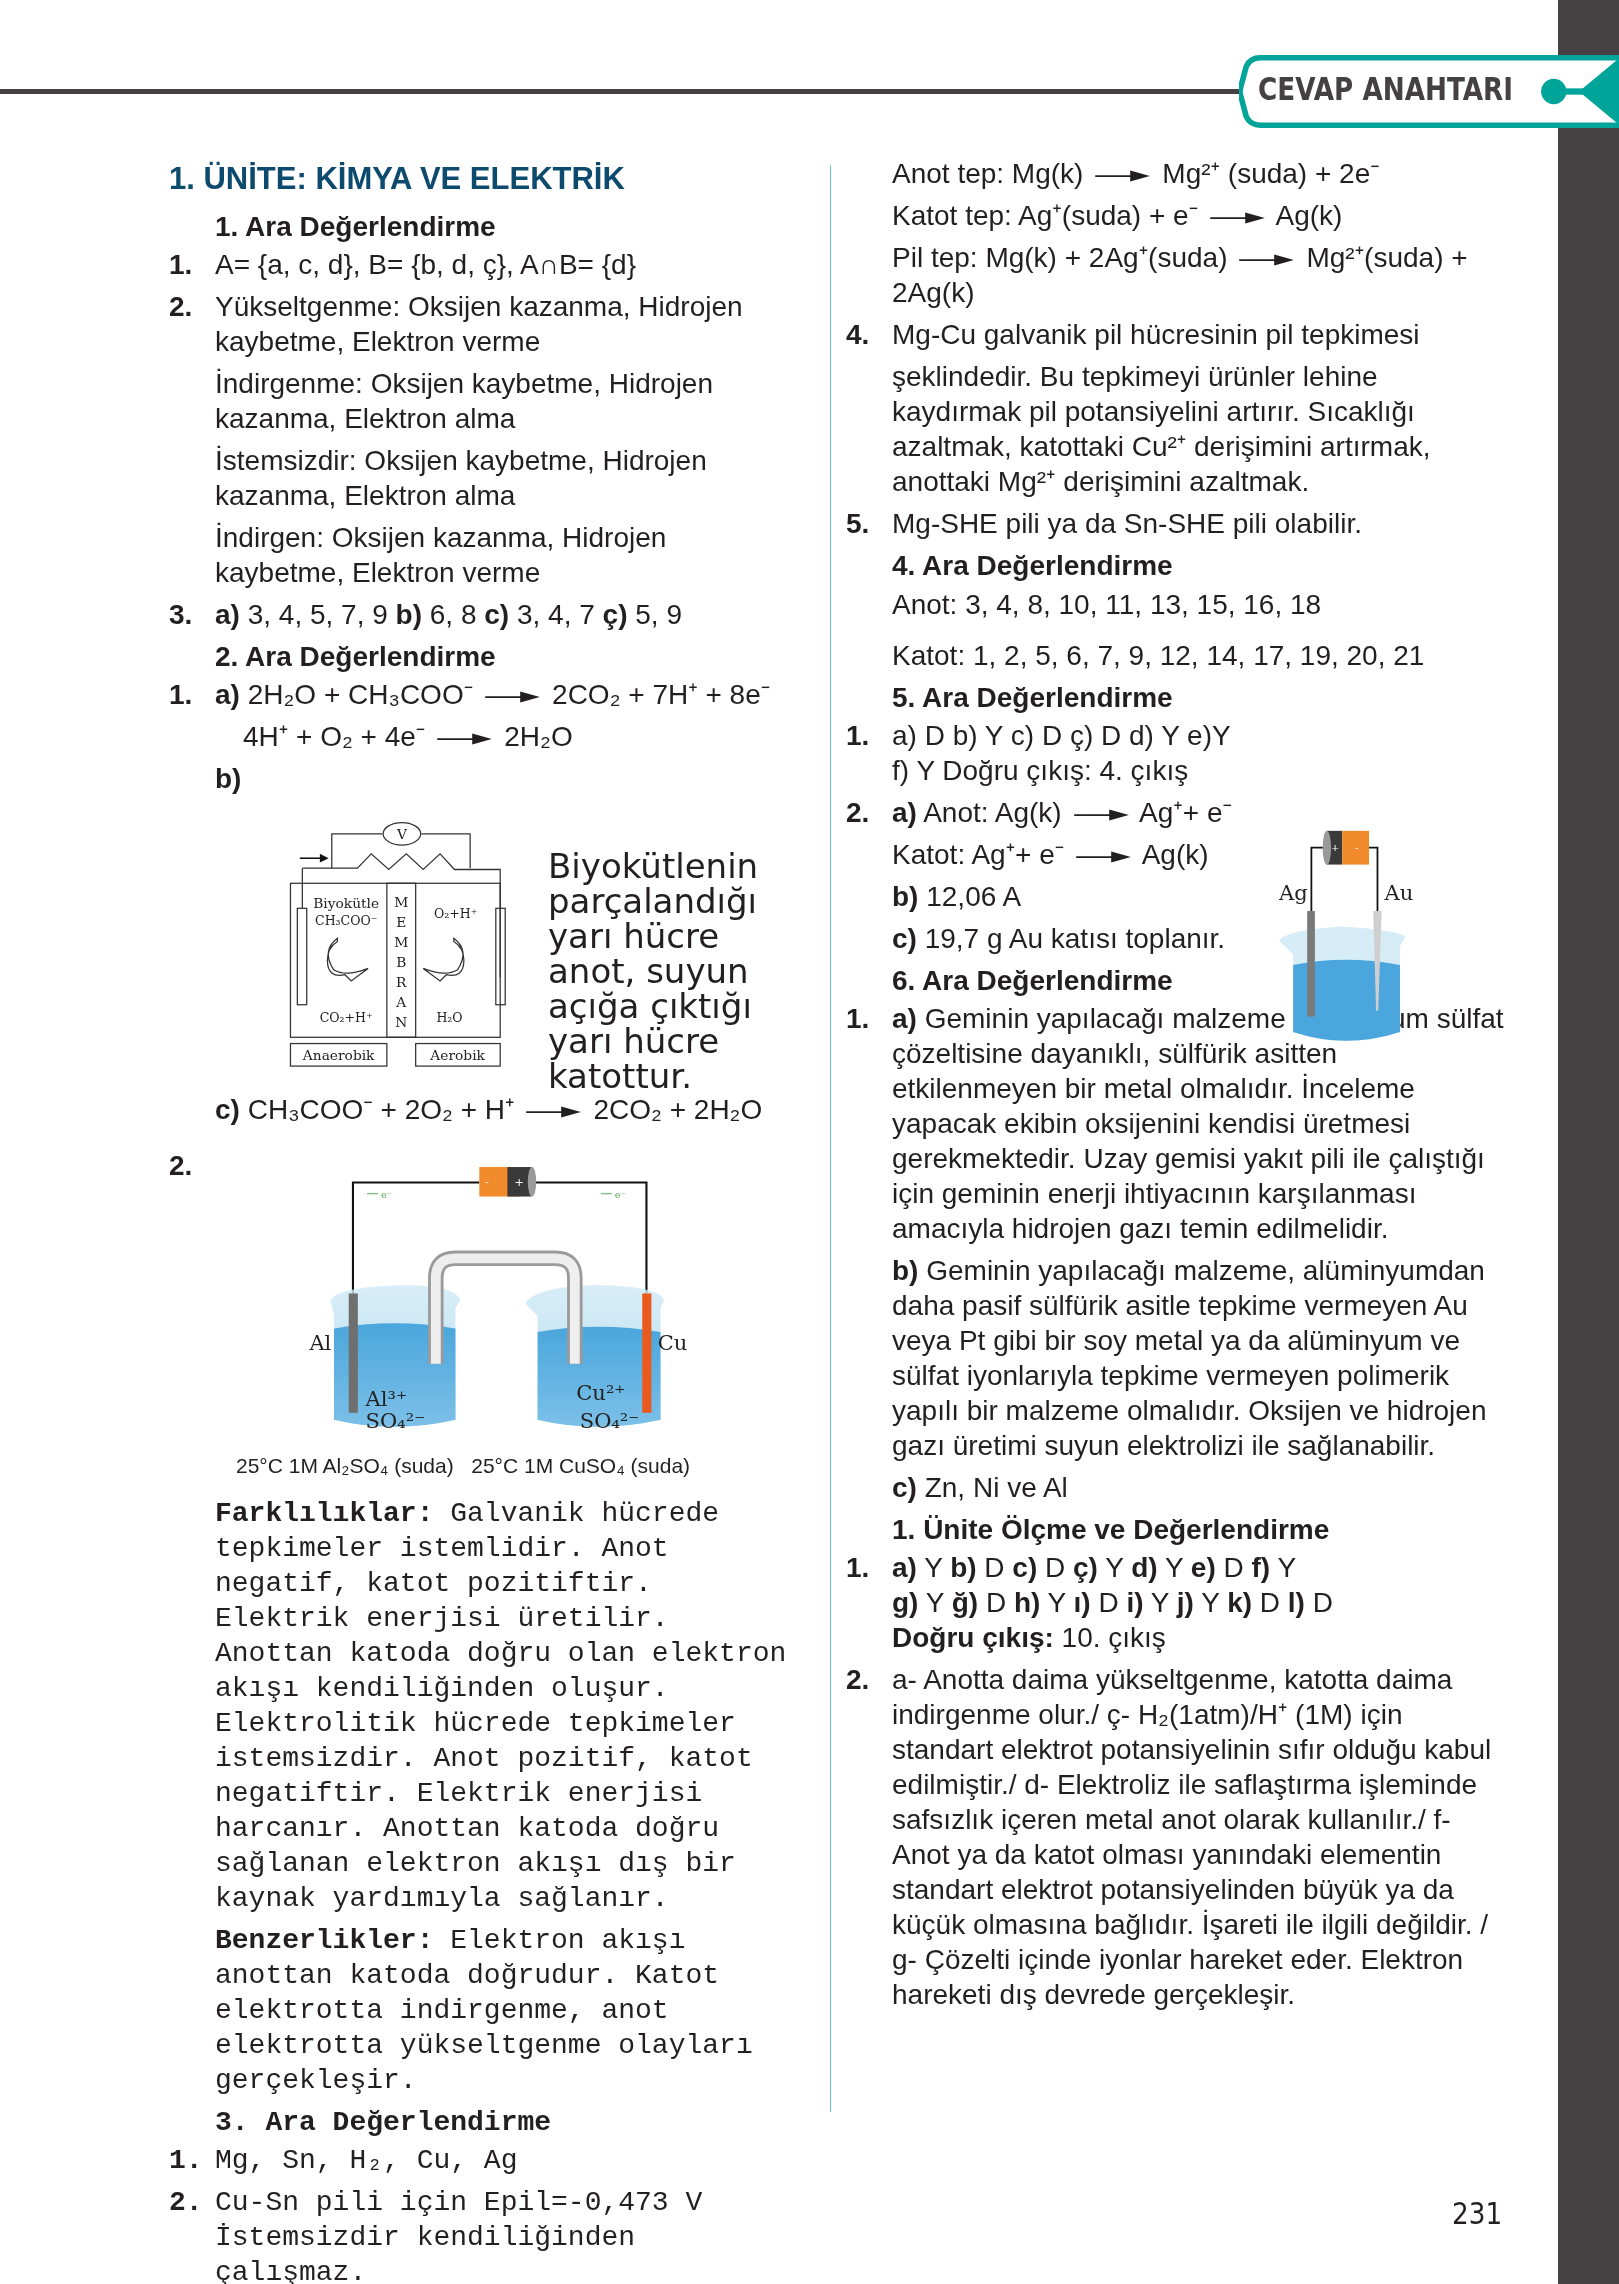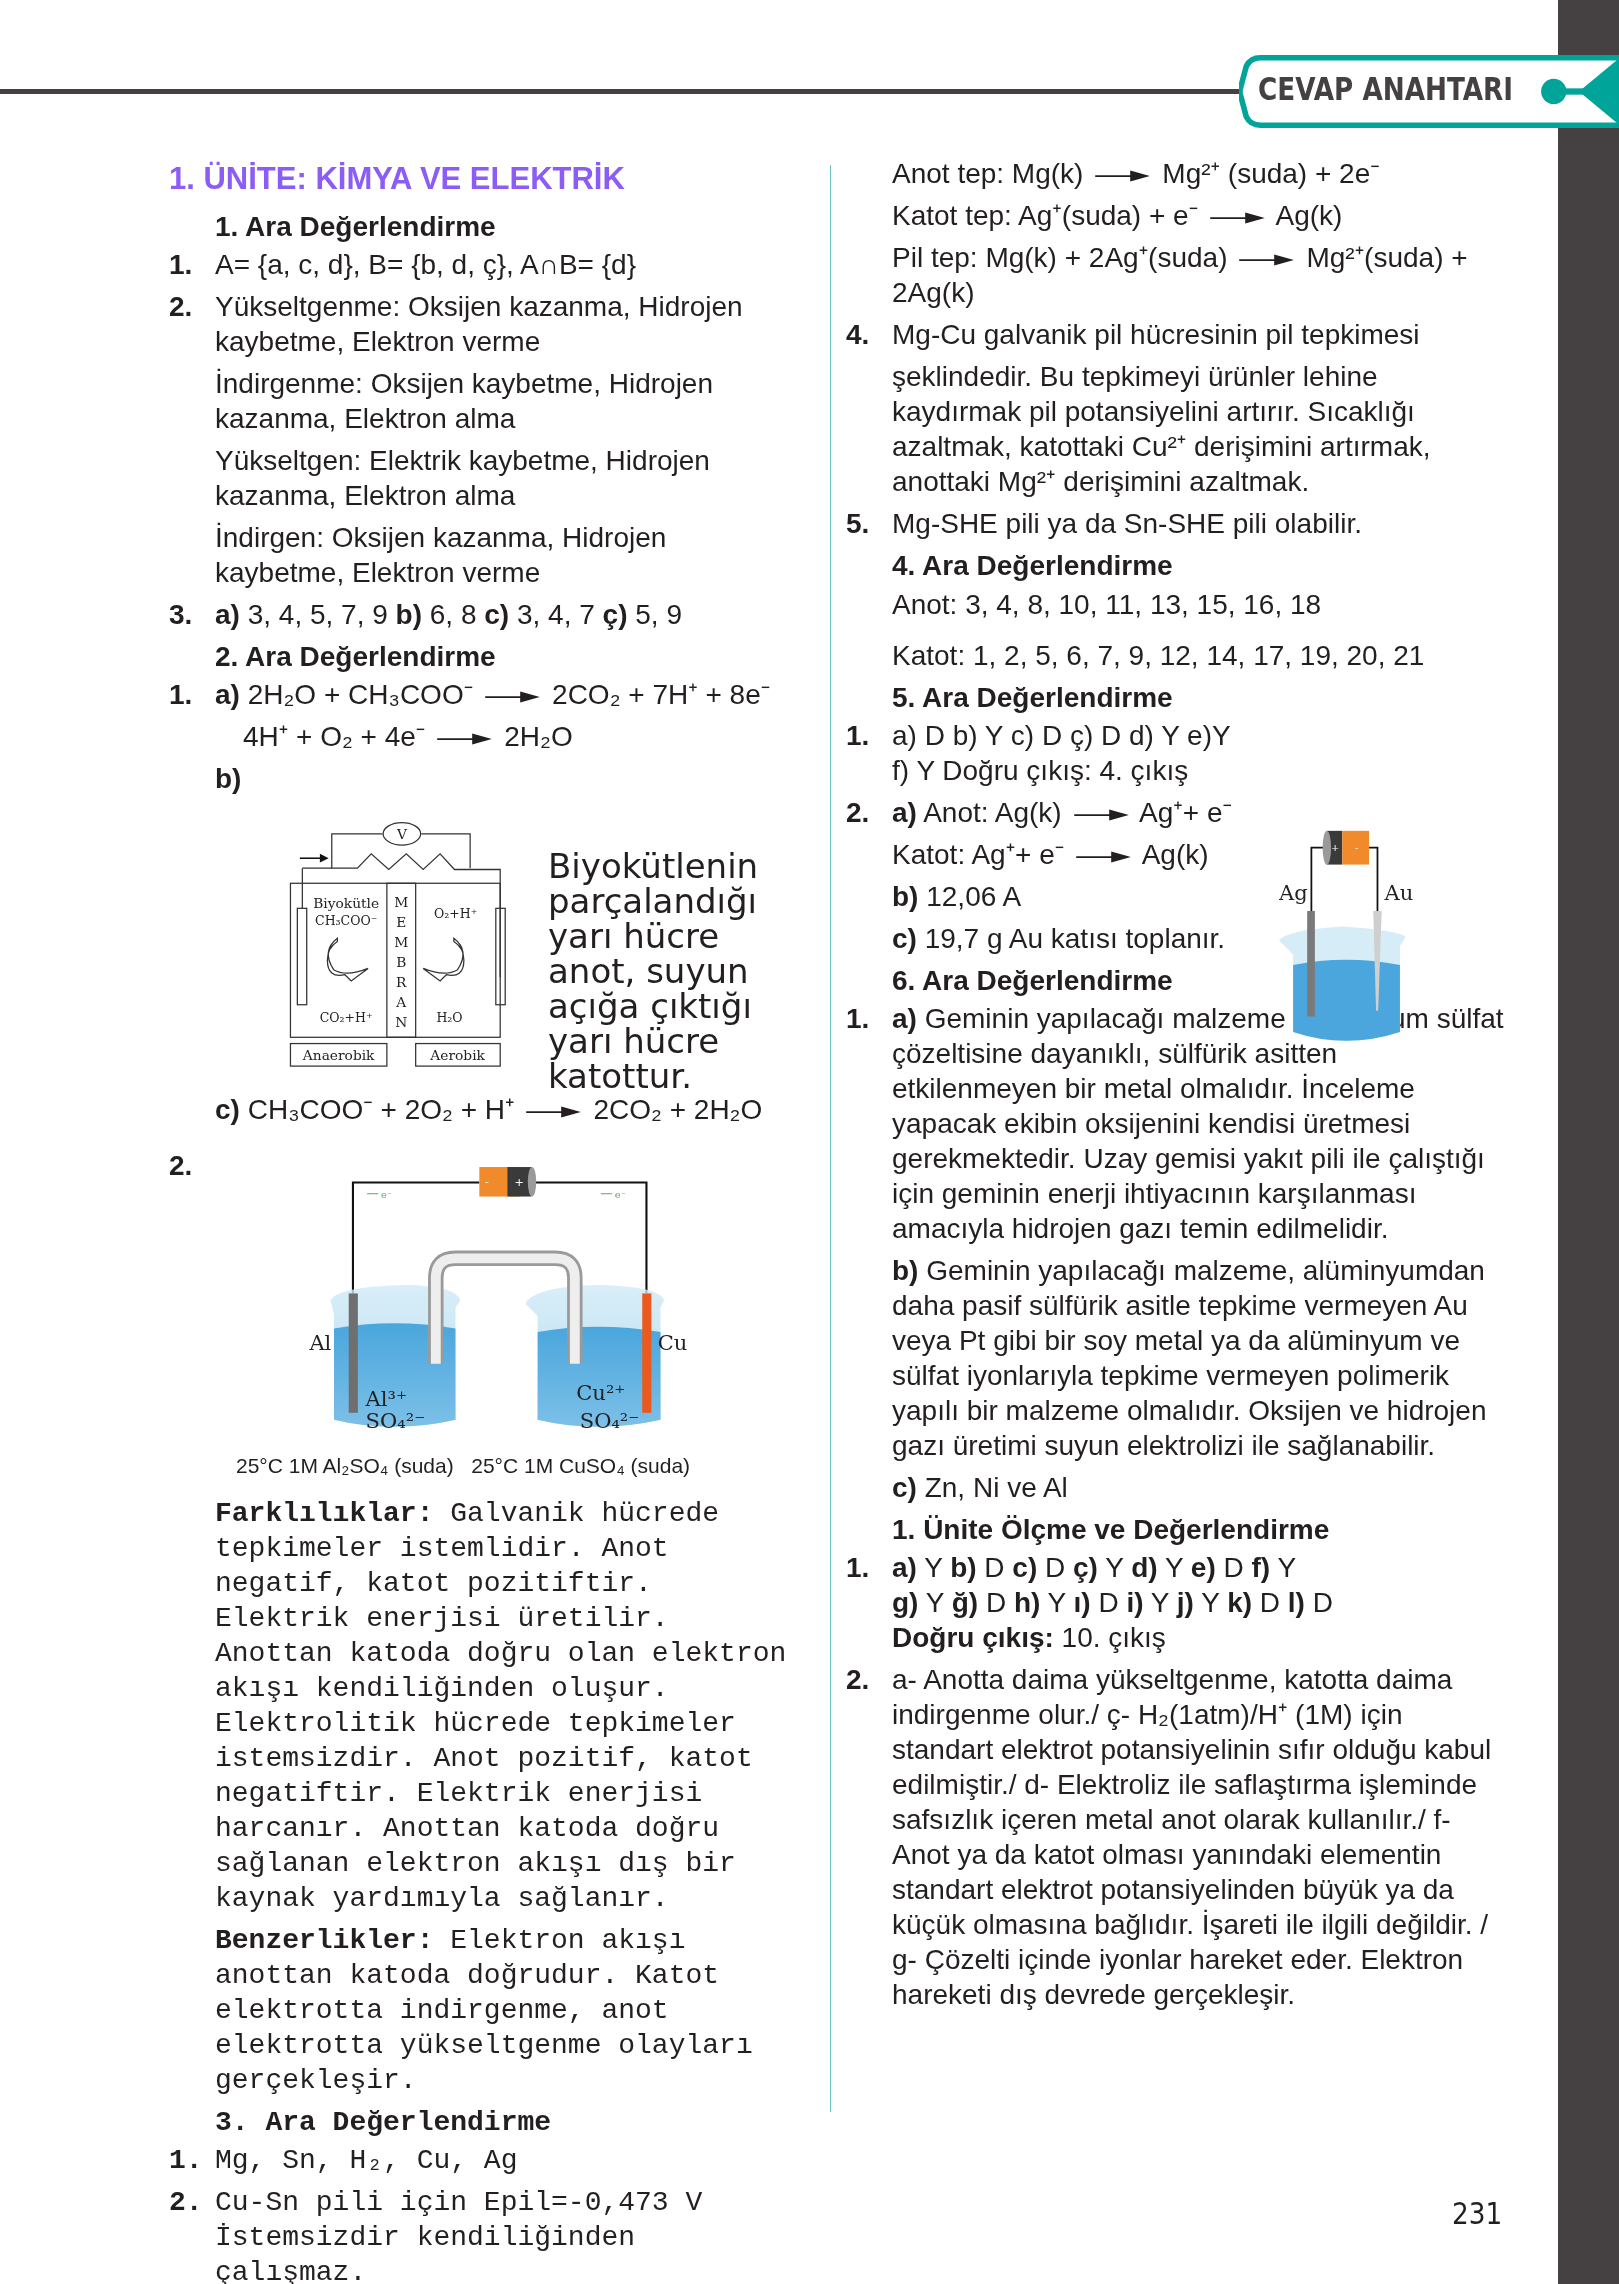--- a/index.html
+++ b/index.html
@@ -7,21 +7,21 @@
        font-family:"Liberation Sans", sans-serif;color:#231f20;}
   .sidebar{position:absolute;left:1558px;top:0;width:62px;height:2284px;background:#454142;}
   .topline{position:absolute;left:0;top:89px;width:1251px;height:4.9px;background:#454142;}
   .tag{position:absolute;left:1239px;top:55px;width:381px;height:73px;}
   .tag-label{position:absolute;left:1258px;top:70px;font-family:"DejaVu Sans", sans-serif;font-weight:bold;
        font-size:32px;letter-spacing:0px;color:#454142;transform:scaleX(0.82);transform-origin:left center;white-space:nowrap;}
   .divider{position:absolute;left:830px;top:165px;width:1.4px;height:1947px;background:#6cc4bf;}
   .col{position:absolute;font-size:28px;line-height:35px;}
   .col-left{left:169px;top:156px;width:633px;}
   .col-right{left:846px;top:156px;width:661px;}
-  .unit-title{color:#8b5cf6;font-weight:bold;font-size:31px;line-height:45px;margin:0 0 8.4px 0;}
+  .unit-title{color:#0c4a6e;font-weight:bold;font-size:31px;line-height:45px;margin:0 0 8.4px 0;}
   .sec{font-weight:bold;padding-left:46px;margin:5.6px 0 2.8px 0;}
   .item{position:relative;padding-left:46px;margin:1.4px 0 7px 0;}
   .num{position:absolute;left:0;top:0;font-weight:bold;}
   .sub{margin:0 0 7px 0;}
   .b{font-weight:bold;}
   .arrow{display:inline-block;width:55px;height:14px;vertical-align:middle;margin:0 4.2px;}
   .para{padding-left:46px;margin:4.2px 0 7px 0;}
   .page-num{position:absolute;left:1452px;top:2195px;font-family:"DejaVu Sans", sans-serif;font-size:31px;color:#231f20;transform:scaleX(0.85);transform-origin:left center;}
   .fig{position:absolute;}
   .fig text{font-family:"DejaVu Serif", serif;}
@@ -47,21 +47,21 @@
 
   <div class="sec">1. Ara Değerlendirme</div>
   <div class="item">
     <span class="num">1.</span>
     <span>A= {a, c, d}, B= {b, d, ç}, A∩B= {d}</span>
   </div>
   <div class="item">
     <span class="num">2.</span>
     <div class="sub">Yükseltgenme: Oksijen kazanma, Hidrojen kaybetme, Elektron verme</div>
     <div class="sub">İndirgenme: Oksijen kaybetme, Hidrojen kazanma, Elektron alma</div>
-    <div class="sub">Yükseltgen: Elektrik kaybetme, Hidrojen kazanma, Elektron alma</div>
+    <div class="sub">İstemsizdir: Oksijen kaybetme, Hidrojen kazanma, Elektron alma</div>
     <div class="sub">İndirgen: Oksijen kazanma, Hidrojen kaybetme, Elektron verme</div>
   </div>
   <div class="item">
     <span class="num">3.</span>
     <span class="b">a)</span><span> 3, 4, 5, 7, 9 </span><span class="b">b)</span><span> 6, 8  </span><span class="b">c)</span><span> 3, 4, 7   </span><span class="b">ç)</span><span> 5, 9</span>
   </div>
 
   <div class="sec">2. Ara Değerlendirme</div>
   <div class="item" style="margin-bottom:0;">
     <span class="num">1.</span>

